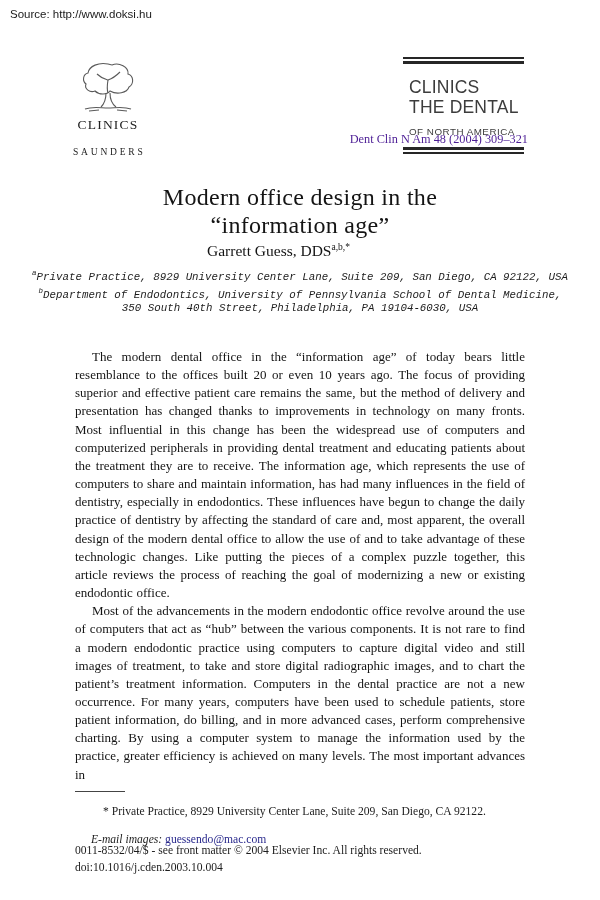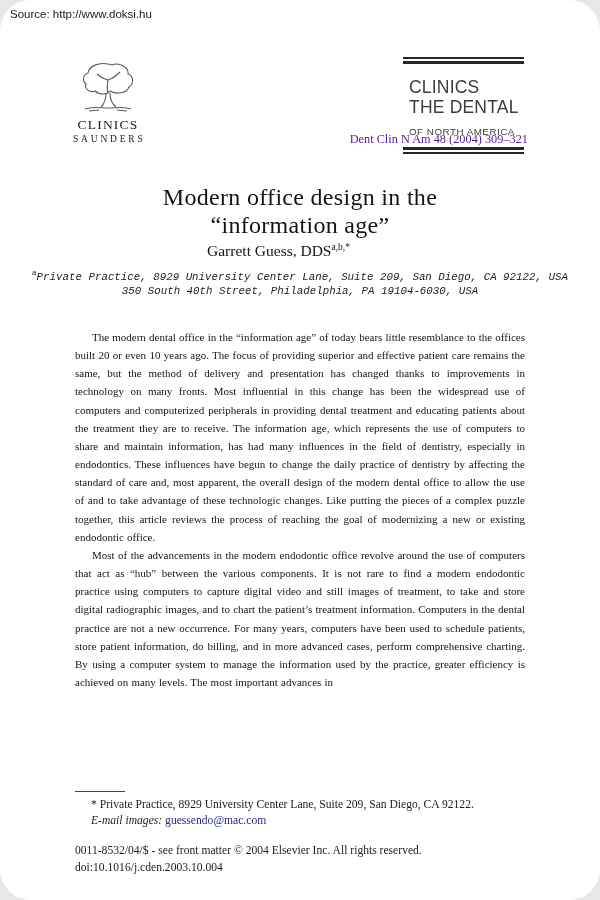--- a/index.html
+++ b/index.html
@@ -4,32 +4,31 @@
 <style>
   html,body{margin:0;padding:0;background:#e8e8e8;}
   .page{
     position:relative;
     width:600px;height:900px;
     background:#ffffff;
     font-family:"Liberation Serif", serif;
     color:#1c1c1c;
     overflow:hidden;
     margin:0 auto;
-    border-radius:31px;
   }
   .source-line{
     position:absolute;left:10px;top:8px;
     font-family:"Liberation Sans", sans-serif;
     font-size:11.5px;color:#1a1a1a;
   }
   
   .publisher{position:absolute;left:73px;top:60px;width:70px;text-align:center;}
   .publisher svg{display:block;margin:0 auto;}
   .pub1{font-size:13.5px;letter-spacing:1.2px;color:#222;margin-top:1px;}
-  .pub2{font-size:9.5px;letter-spacing:2.8px;color:#222;margin-top:1px;}
+  .pub2{font-size:9.5px;letter-spacing:2.8px;color:#222;margin-top:14px;}
   
   .banner{position:absolute;left:403px;top:57px;width:121px;}
   .rule-top{height:2px;border-top:2px solid #262626;border-bottom:3px solid #262626;}
   .rule-bottom{height:2px;border-top:3px solid #262626;border-bottom:2px solid #262626;}
   .banner-text{margin:13px 0 10px 6px;font-family:"Liberation Sans", sans-serif;color:#3c3c3c;}
   .bl1{font-size:17.5px;line-height:20px;letter-spacing:0.2px;}
   .bl2{font-size:9.8px;letter-spacing:0.5px;margin-top:9px;}
   
   .citation{
     position:absolute;left:0;top:132px;width:528px;
@@ -47,32 +46,32 @@
   }
   .author sup{font-size:9.5px;}
   .affil{
     position:absolute;left:0;top:266px;width:600px;
     text-align:center;font-size:10.8px;line-height:14px;color:#1c1c1c;font-family:Liberation Mono, monospace;
   }
   .affil sup{font-size:7.5px;font-style:italic;}
   .it{font-style:italic;}
   
   .body{
-    position:absolute;left:75px;top:328px;width:450px;
-    font-size:11px;line-height:18.15px;color:#141414;
+    position:absolute;left:75px;top:348px;width:450px;
+    font-size:13px;line-height:18.15px;color:#141414;
     text-align:justify;
   }
   .body p{margin:0;text-indent:17px;word-spacing:0.4px;}
   
   .footnote{
     position:absolute;left:75px;top:791px;width:450px;
     font-size:11.6px;line-height:15.5px;color:#1c1c1c;
   }
   .fn-rule{width:50px;border-top:1px solid #444;margin-bottom:5px;}
-  .fn-line{margin:0;text-indent:16px;}
+  .fn-line{margin:12px;text-indent:16px;}
   .fn-email{margin:0;text-indent:16px;}
   .email{color:#28288c;text-decoration:none;cursor:pointer;}
   
   .imprint{
     position:absolute;left:75px;top:843px;width:460px;
     font-size:11.6px;line-height:16.5px;color:#1c1c1c;
   }
 </style>
 </head>
 <body>
@@ -112,20 +111,21 @@
 
   <div class="title">
     <div>Modern office design in the</div>
     <div>“information age”</div>
   </div>
 
   <div class="author"><span>Garrett Guess, DDS</span><sup>a,b,*</sup></div>
 
   <div class="affil">
     <div><sup>a</sup><span class="it">Private Practice, 8929 University Center Lane, Suite 209, San Diego, CA 92122, USA</span></div>
+    <div><sup>b</sup><span class="it">Department of Endodontics, University of Pennsylvania School of Dental Medicine,</span></div>
     <div><span class="it">350 South 40th Street, Philadelphia, PA 19104-6030, USA</span></div>
   </div>
 
   <div class="body">
     <p>The modern dental office in the “information age” of today bears little resemblance to the offices built 20 or even 10 years ago. The focus of providing superior and effective patient care remains the same, but the method of delivery and presentation has changed thanks to improvements in technology on many fronts. Most influential in this change has been the widespread use of computers and computerized peripherals in providing dental treatment and educating patients about the treatment they are to receive. The information age, which represents the use of computers to share and maintain information, has had many influences in the field of dentistry, especially in endodontics. These influences have begun to change the daily practice of dentistry by affecting the standard of care and, most apparent, the overall design of the modern dental office to allow the use of and to take advantage of these technologic changes. Like putting the pieces of a complex puzzle together, this article reviews the process of reaching the goal of modernizing a new or existing endodontic office.</p>
     <p>Most of the advancements in the modern endodontic office revolve around the use of computers that act as “hub” between the various components. It is not rare to find a modern endodontic practice using computers to capture digital video and still images of treatment, to take and store digital radiographic images, and to chart the patient’s treatment information. Computers in the dental practice are not a new occurrence. For many years, computers have been used to schedule patients, store patient information, do billing, and in more advanced cases, perform comprehensive charting. By using a computer system to manage the information used by the practice, greater efficiency is achieved on many levels. The most important advances in</p>
   </div>
 
   <div class="footnote">
     <div class="fn-rule"></div>

